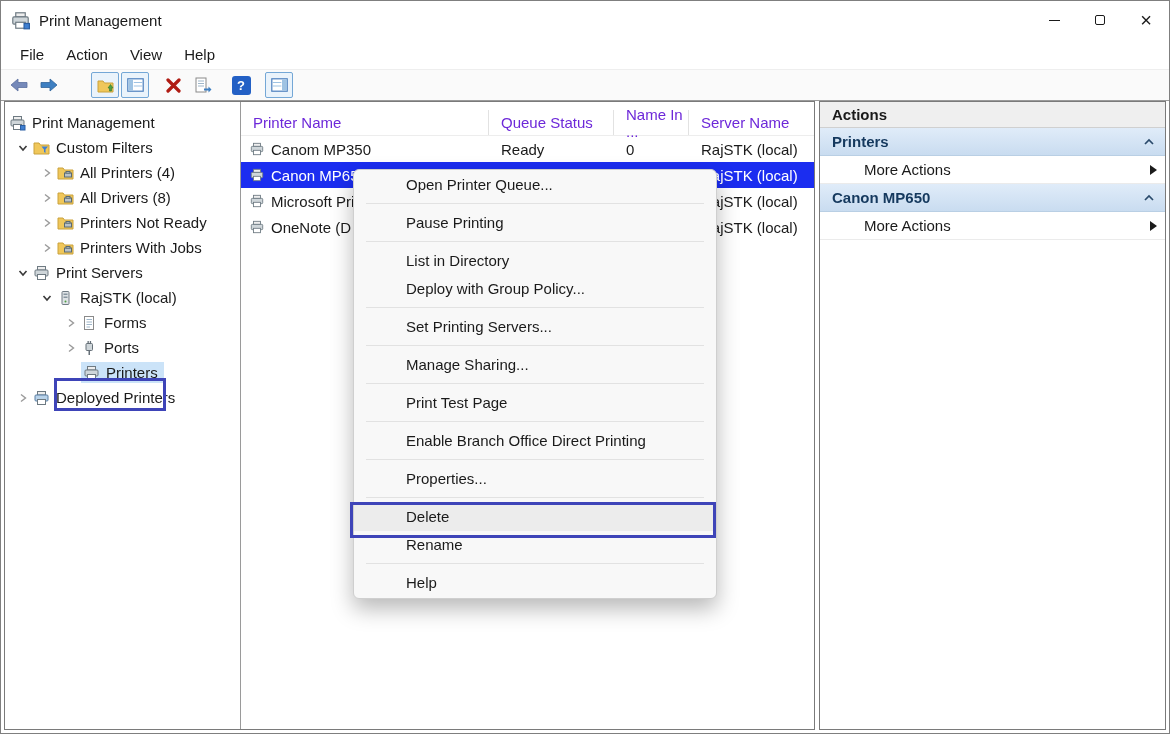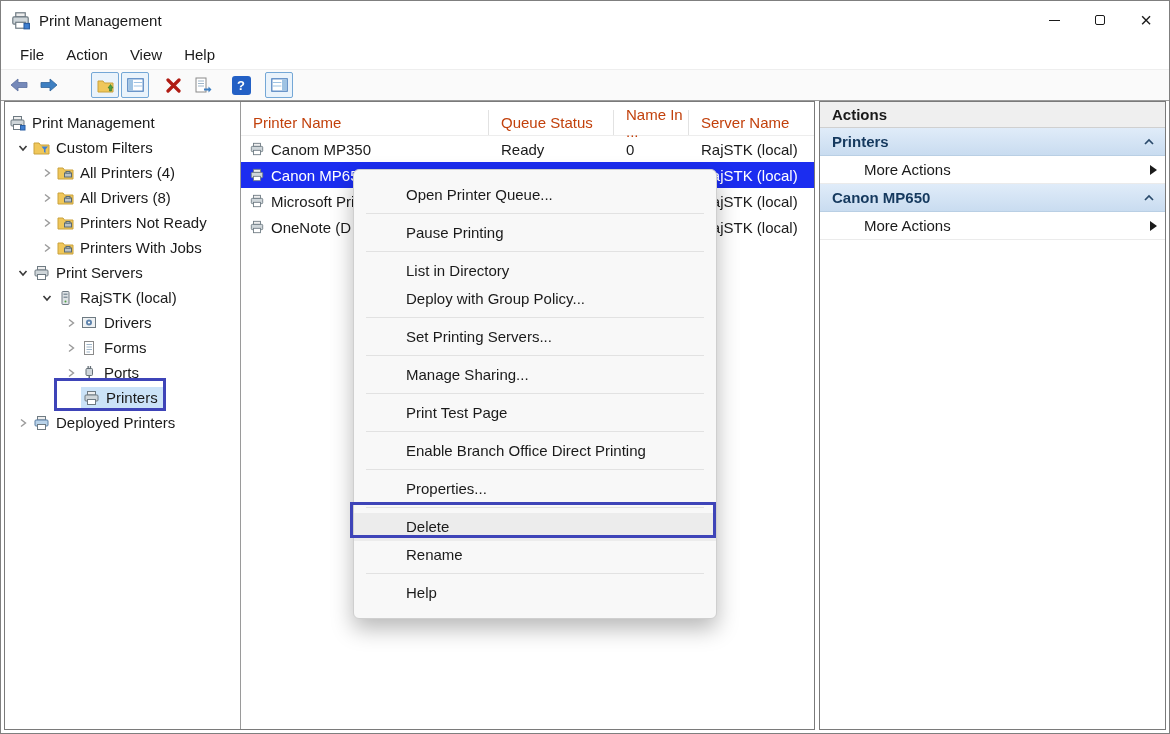--- a/index.html
+++ b/index.html
@@ -34,42 +34,42 @@
   .list-pane { flex: 1; padding-top: 8px; position: relative; }
   
   .tree-row { height: 25px; display: flex; align-items: center; white-space: nowrap; }
   .lvl0 { padding-left: 4px; } .lvl1 { padding-left: 8px; } .lvl2 { padding-left: 32px; } .lvl3 { padding-left: 56px; }
   .chev { width: 20px; display: flex; align-items: center; justify-content: center; flex: none; }
   .ticon { width: 20px; display: flex; align-items: center; flex: none; }
   .node-content { display: flex; align-items: center; padding: 2px 6px 2px 2px; }
   .tree-row.selected .node-content { background: #cbe3f8; }
   .tlabel { padding-left: 3px; }
   
-  .list-header { display: flex; height: 26px; align-items: center; border-bottom: 1px solid #ededed; color: #c2410c; }
+  .list-header { display: flex; height: 26px; align-items: center; border-bottom: 1px solid #ededed; color: #6d28d9; }
   .hcell { height: 100%; display: flex; align-items: center; padding-left: 12px; border-right: 1px solid #e2e2e2; }
   .hcell:last-child { border-right: none; }
   .c-name { width: 248px; } .c-status { width: 125px; } .c-jobs { width: 75px; } .c-server { flex: 1; }
   .list-row { display: flex; height: 26px; align-items: center; }
   .list-row .cell { display: flex; align-items: center; padding-left: 12px; }
   .list-row .cell.c-name { padding-left: 8px; }
   .list-row.selected { background: #1b2df0; color: #fff; }
   .ricon { margin-right: 6px; flex: none; display: flex; }
   
   .actions-pane { flex: 1; margin-left: 4px; border: 1px solid #7a7a7a; background: #fff; }
   .actions-title { height: 26px; background: #efefef; border-bottom: 1px solid #d0d0d0; font-weight: bold;
                    display: flex; align-items: center; padding-left: 12px; }
   .section-bar { height: 28px; display: flex; align-items: center; padding: 0 10px 0 12px; font-weight: bold; color: #15395e;
                  background: linear-gradient(#e0ecf9, #c9dcf0); border-bottom: 1px solid #b9cfe4; }
   .section-bar .spacer, .more-row .spacer { flex: 1; }
   .more-row { height: 28px; display: flex; align-items: center; padding: 0 8px 0 44px; border-bottom: 1px solid #ebebeb; }
   .tri-right { width: 0; height: 0; border-top: 5px solid transparent; border-bottom: 5px solid transparent; border-left: 7px solid #1b1b1b; }
   
   .context-menu { position: absolute; left: 352px; top: 168px; width: 364px; background: #f8f8f8;
                   border: 1px solid #cfcfcf; border-radius: 6px; box-shadow: 0 10px 22px rgba(0,0,0,.28);
-                  padding: 11px 0; z-index: 50; }
+                  padding: 1px 0; z-index: 50; }
   .cm-item { height: 28px; line-height: 28px; padding-left: 52px; white-space: nowrap; }
   .cm-item.highlight { background: #ececec; }
   .cm-sep { height: 1px; background: #e2e2e2; margin: 4px 12px 5px 12px; }
   
   .annotation { position: absolute; border: 3px solid #3e44b8; z-index: 60; pointer-events: none; }
   .ann-tree { left: 53px; top: 377px; width: 112px; height: 33px; }
   .ann-delete { left: 349px; top: 501px; width: 366px; height: 36px; }
 </style>
 </head>
 <body>
@@ -285,35 +285,20 @@
               <svg width="17" height="16" viewBox="0 0 16 16">
                 <rect x="4.5" y="1.5" width="7" height="13" rx="1" fill="#dfe3e6" stroke="#707b84"></rect>
                 <rect x="6" y="3.5" width="4" height="1.5" fill="#8795a0"></rect>
                 <rect x="6" y="6.5" width="4" height="1.5" fill="#8795a0"></rect>
                 <circle cx="8" cy="11.5" r="1" fill="#4d9e44"></circle>
               </svg>
             </span>
           <span class="tlabel">RajSTK (local)</span>
         </div>
 
-        <div class="tree-row lvl3">
-          <span class="chev">
-              <svg width="10" height="10" viewBox="0 0 10 10">
-                <path d="M3 1.5 L7.5 5 L3 8.5" fill="none" stroke="#9a9a9a" stroke-width="1.4"></path>
-              </svg>
-            </span>
-          <span class="ticon">
-              <svg width="16" height="15" viewBox="0 0 16 15">
-                <rect x="1.5" y="2.5" width="13" height="10" fill="#eef1f3" stroke="#6e7a82"></rect>
-                <circle cx="8" cy="7.5" r="3" fill="#5f84ad"></circle>
-                <circle cx="8" cy="7.5" r="1.1" fill="#fff"></circle>
-              </svg>
-            </span>
-          <span class="tlabel">Drivers</span>
-        </div>
 
         <div class="tree-row lvl3">
           <span class="chev">
               <svg width="10" height="10" viewBox="0 0 10 10">
                 <path d="M3 1.5 L7.5 5 L3 8.5" fill="none" stroke="#9a9a9a" stroke-width="1.4"></path>
               </svg>
             </span>
           <span class="ticon">
               <svg width="16" height="16" viewBox="0 0 16 16">
                 <rect x="3.5" y="1.5" width="9" height="13" fill="#fff" stroke="#8a8a8a"></rect>

